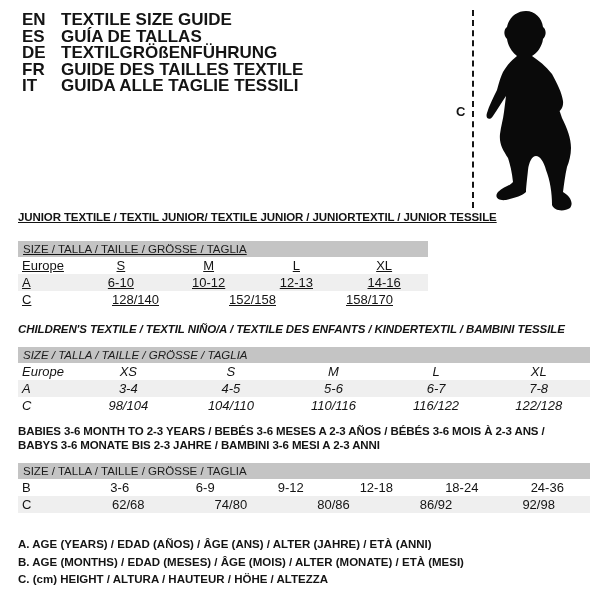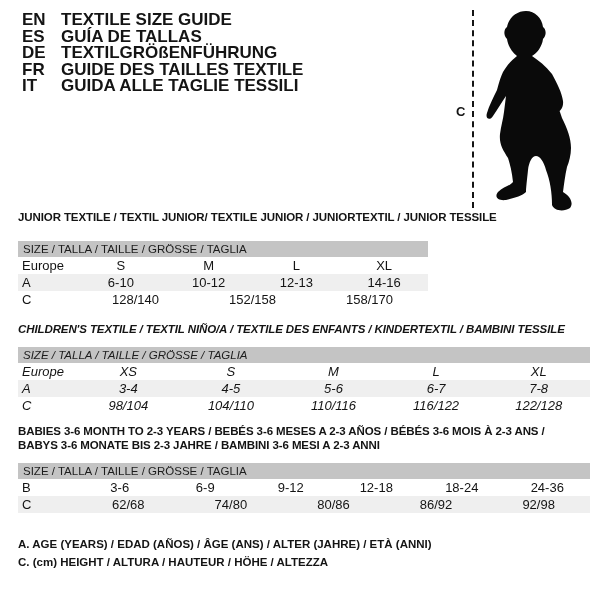--- a/index.html
+++ b/index.html
@@ -13,21 +13,21 @@
   .lang-row{display:flex;font-weight:700;font-size:17px;line-height:16.6px;white-space:nowrap;}
   .lang-code{width:39px;flex:0 0 39px;}
 
   
   .baby-svg{position:absolute;left:486px;top:4px;width:114px;height:210px;}
   .dash-line{position:absolute;left:472px;top:10px;height:198px;width:0;border-left:2px dashed #141414;}
   .measure-c{position:absolute;left:456px;top:104px;font-weight:700;font-size:13px;}
 
   
   .size-table{position:absolute;left:18px;}
-  #table-0{top:210px;width:410px;}
+  #table-0{top:210px;width:410px;text-decoration:underline;}
   #table-1{top:322px;width:572px;font-style:italic;}
   #table-2{top:424px;width:572px;}
   .tbl-title{font-weight:700;font-size:11.5px;line-height:14px;letter-spacing:-0.1px;white-space:nowrap;margin-bottom:17px;}
   #table-1 .tbl-title,#table-2 .tbl-title{margin-bottom:11px;}
   .tbl-header{background:#c4c4c4;height:16px;line-height:16px;padding-left:5px;font-size:11.5px;color:#1c1c1c;}
   .tbl-row{display:flex;height:17px;line-height:17px;font-size:13px;}
   .tbl-row.shaded{background:#efefef;}
   .cell{flex:1;text-align:center;}
   .cell.label{flex:0 0 55px;text-align:left;padding-left:4px;}
 
@@ -180,16 +180,17 @@
         <div class="cell">62/68</div>
         <div class="cell">74/80</div>
         <div class="cell">80/86</div>
         <div class="cell">86/92</div>
         <div class="cell">92/98</div>
       </div>
     </section>
 
   <div class="footnotes">
     <div>A. AGE (YEARS) / EDAD (AÑOS) / ÂGE (ANS) / ALTER (JAHRE) / ETÀ (ANNI)</div>
+    <div>B. AGE (MONTHS) / EDAD (MESES) / ÂGE (MOIS) / ALTER (MONATE) / ETÀ (MESI)</div>
     <div>C. (cm) HEIGHT / ALTURA / HAUTEUR / HÖHE / ALTEZZA</div>
   </div>
 
 </div>
 
 </body></html>

